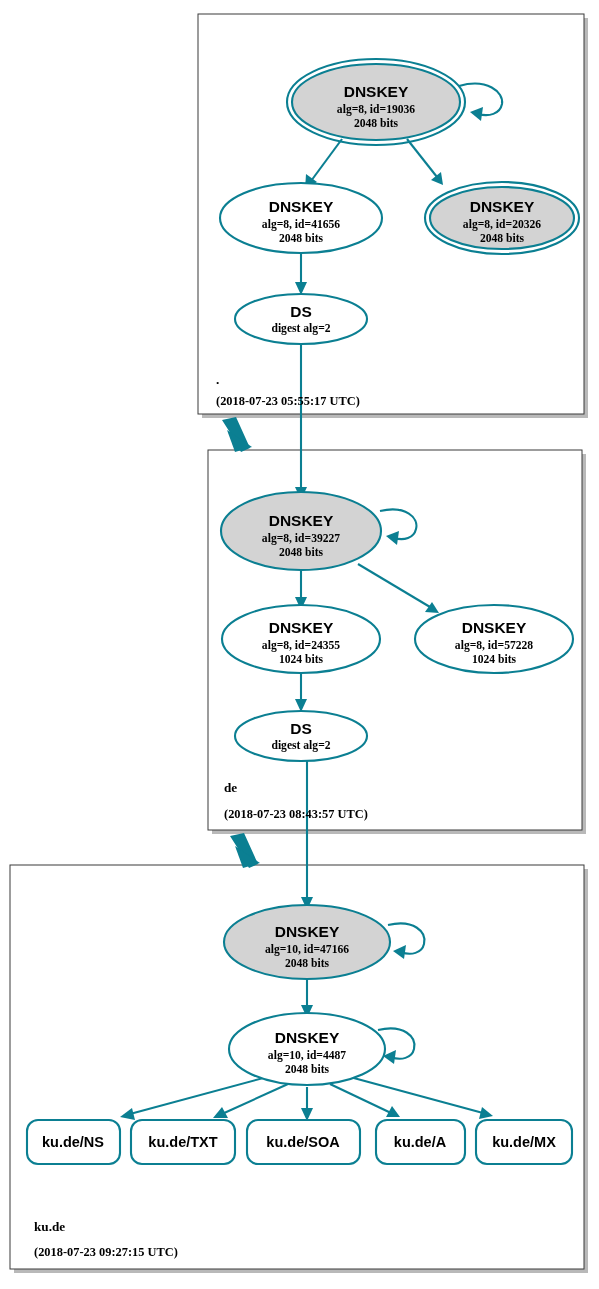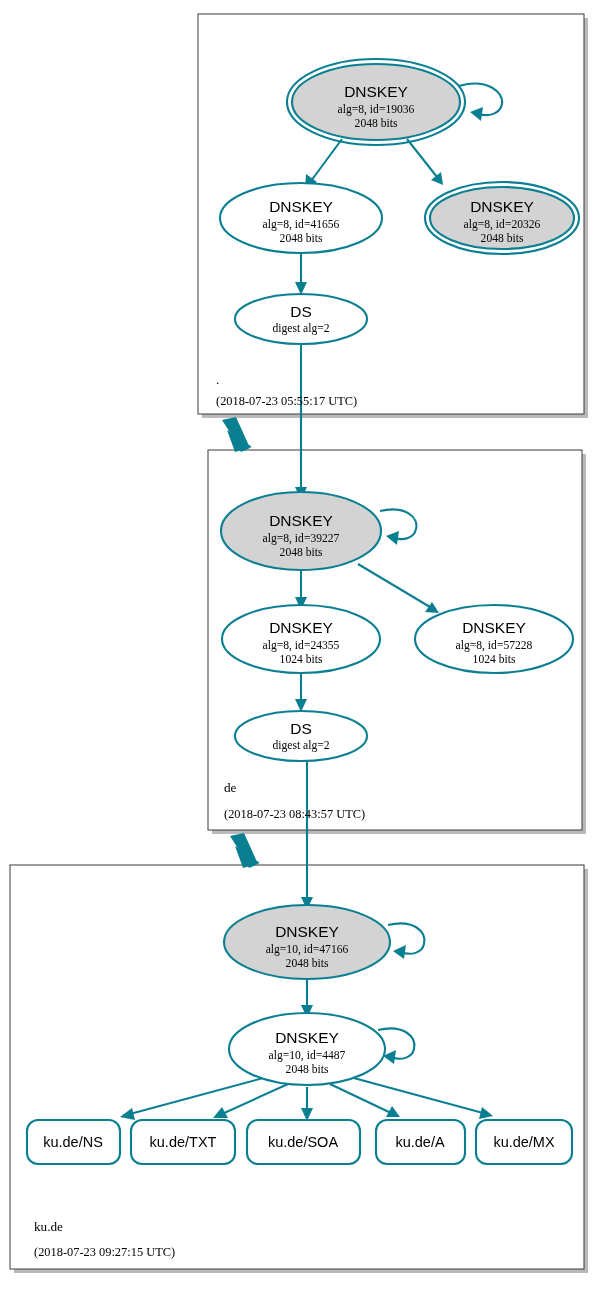--- a/index.html
+++ b/index.html
@@ -13,20 +13,21 @@
     position: relative;
     font-family: "Liberation Sans", sans-serif;
     overflow: hidden;
   }
   #diagram-root {
     position: absolute;
     left: 0;
     top: 0;
     width: 599px;
     height: 953px;
+    font-weight: bold;
   }
   svg.canvas {
     position: absolute;
     left: 0;
     top: 0;
     width: 599px;
     height: 1289px;
     display: block;
   }
   .clusterbox {

